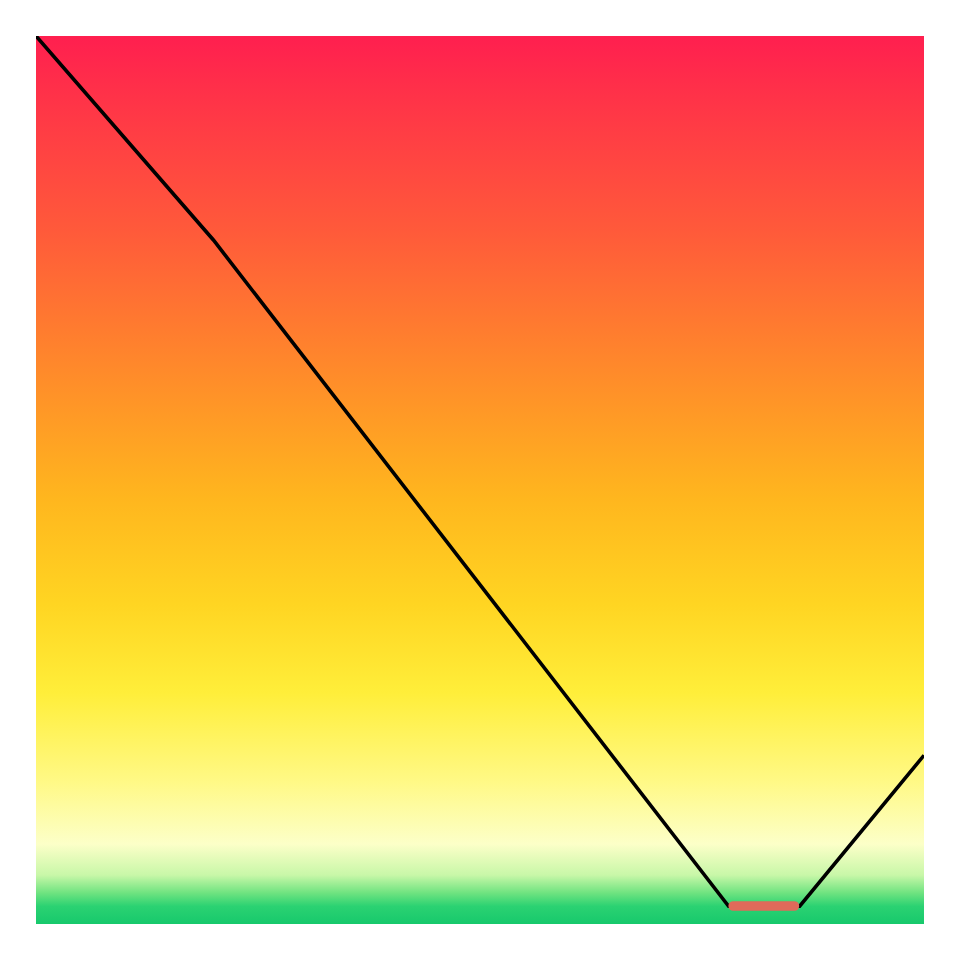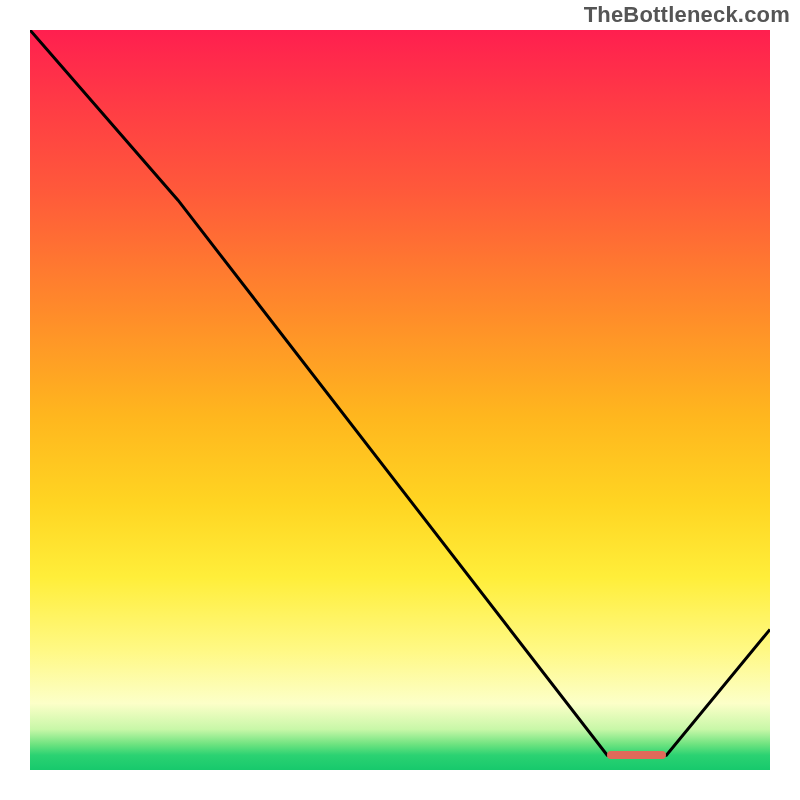--- a/index.html
+++ b/index.html
@@ -67,21 +67,20 @@
     position: absolute;
     height: 8px;
     border-radius: 4px;
     background: #e06a5a;
   }
 </style>
 </head>
 <body>
 
 <div class="container">
-  <div class="watermark">TheBottleneck.com</div>
 
   <div class="plot-area">
     <div class="gradient-bg"></div>
     <svg class="curve" viewBox="0 0 740 740" preserveAspectRatio="none">
       <path fill="none" stroke="#000000" stroke-width="3" d="M 0.0 0.0 L 148.0 170.2 L 577.2 725.2 L 636.4 725.2 L 740.0 599.4"></path>
     </svg>
     <div class="marker" style="left: 577.2px; top: 721.2px; width: 59.2px; background: rgb(224, 106, 90);"></div>
   </div>
 </div>
 

